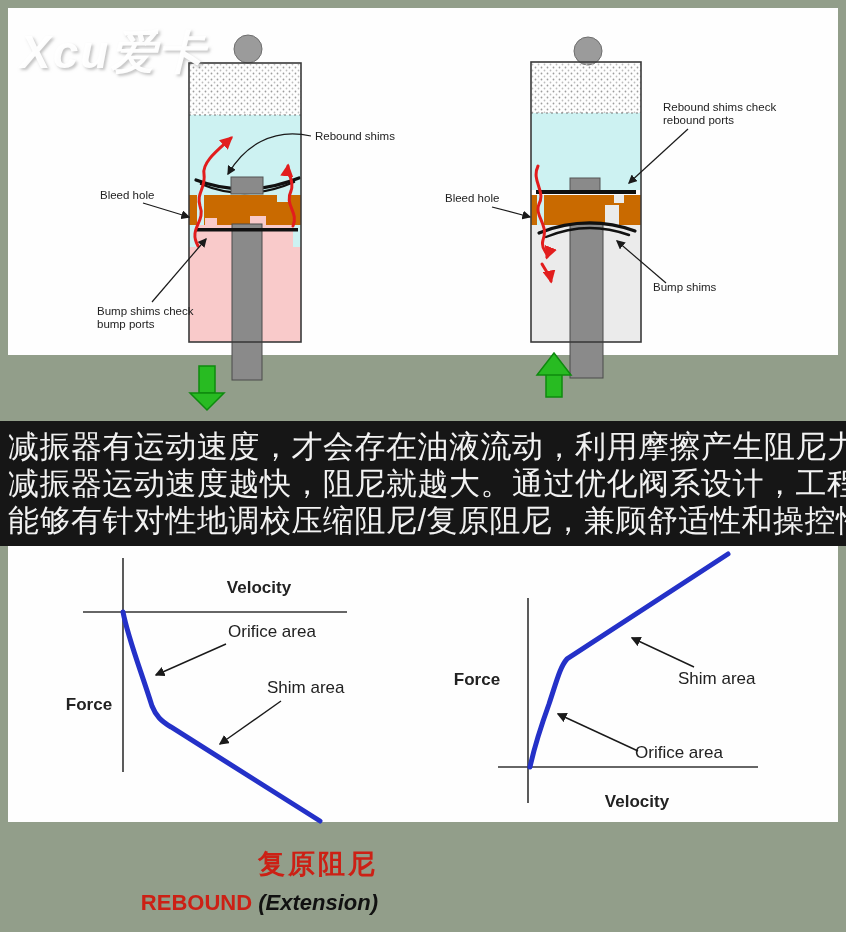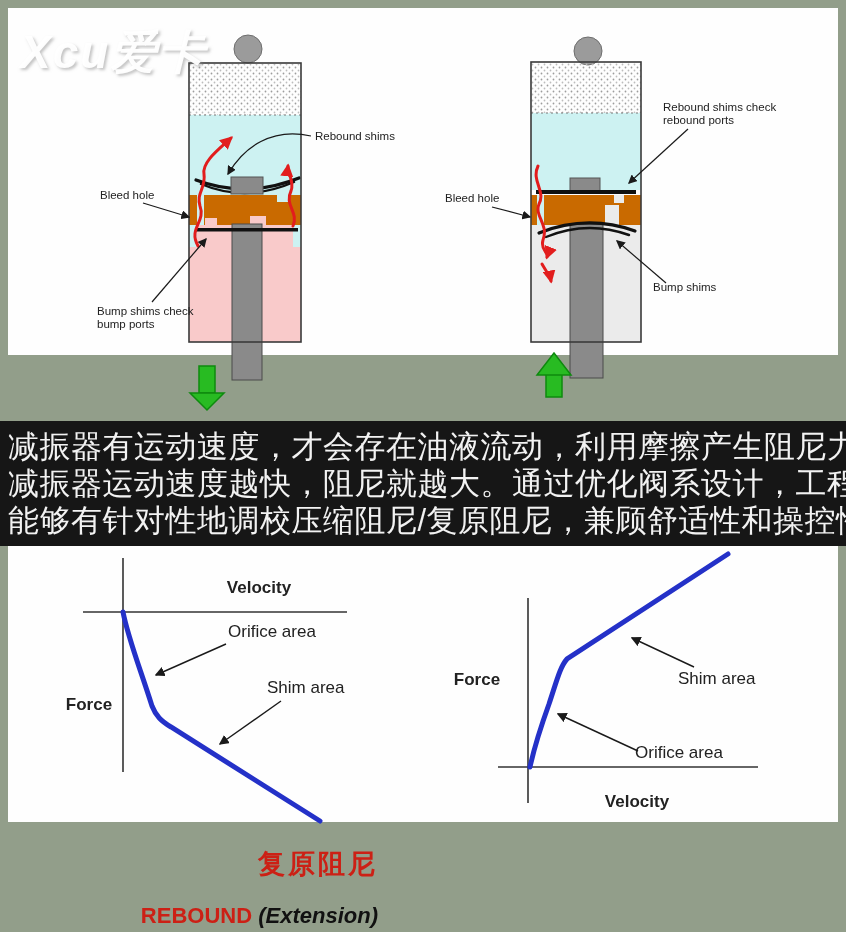--- a/index.html
+++ b/index.html
@@ -22,21 +22,21 @@
              letter-spacing:2px;pointer-events:none;z-index:2}
   svg{position:absolute;left:0;top:0}
   svg text{font-family:"Liberation Sans","DejaVu Sans",sans-serif;fill:var(--ink)}
   .dlabel{font-size:11.5px}
   .axis-label{font-size:17px;font-weight:bold}
   .anno-label{font-size:17px}
   .caption{position:absolute;width:320px;text-align:right}
   .cap-cn{font-size:27px;font-weight:bold;letter-spacing:3px}
   .cap-cn.red{color:var(--cap-red)}
   .cap-cn.blue{color:var(--cap-blue)}
-  .cap-en{font-size:22px;font-weight:bold;margin-top:21px;color:#111}
+  .cap-en{font-size:22px;font-weight:bold;margin-top:8px;color:#111}
   .cap-en .main.red{color:var(--cap-red)}
   .cap-en .main.blue{color:var(--cap-blue)}
   .cap-en .sub{font-style:italic}
 </style>
 </head>
 <body>
 
 <div class="stage">
 
   <div class="panel panel-top">

